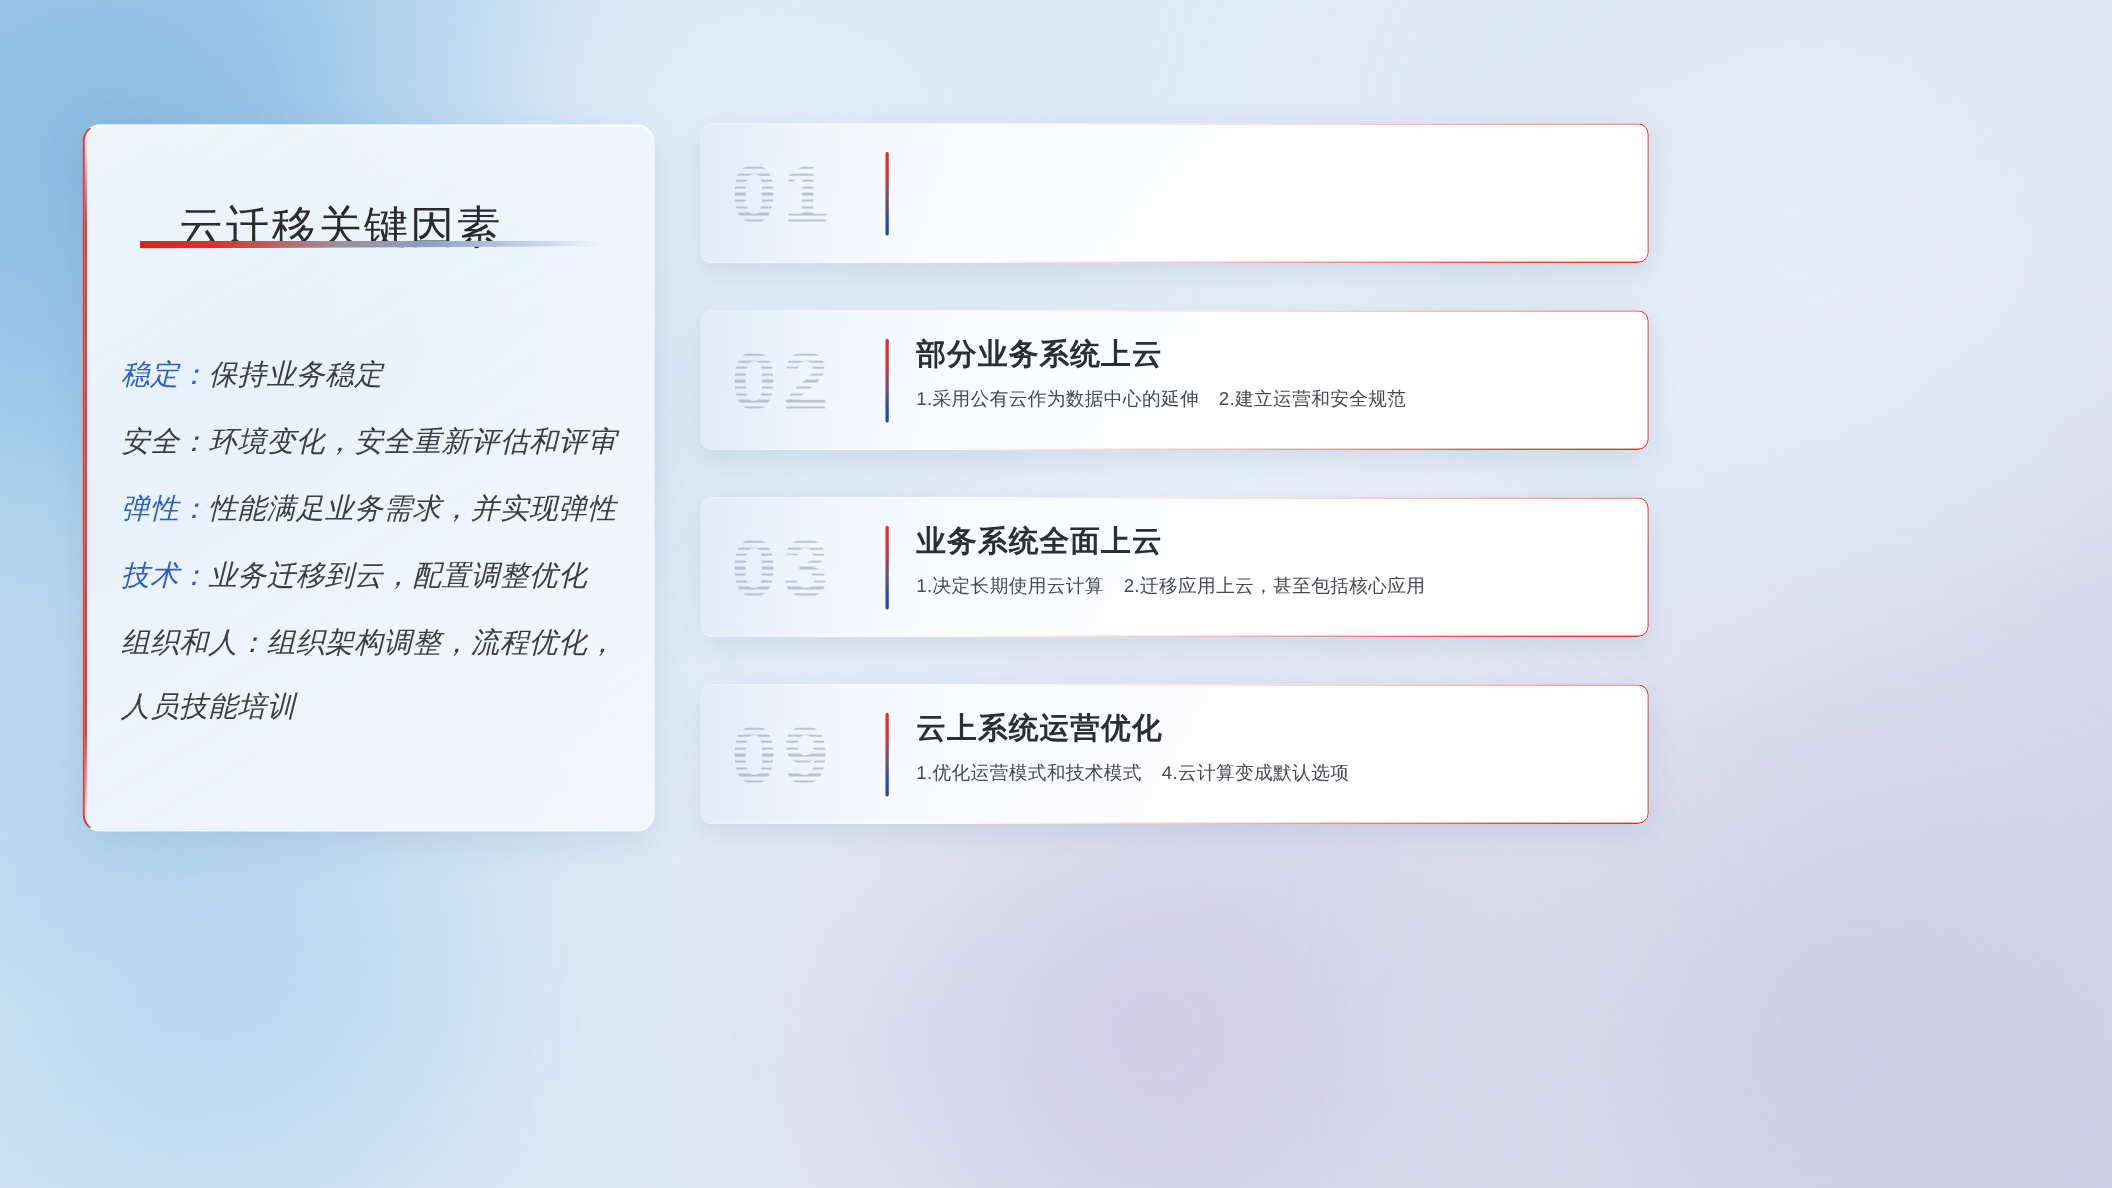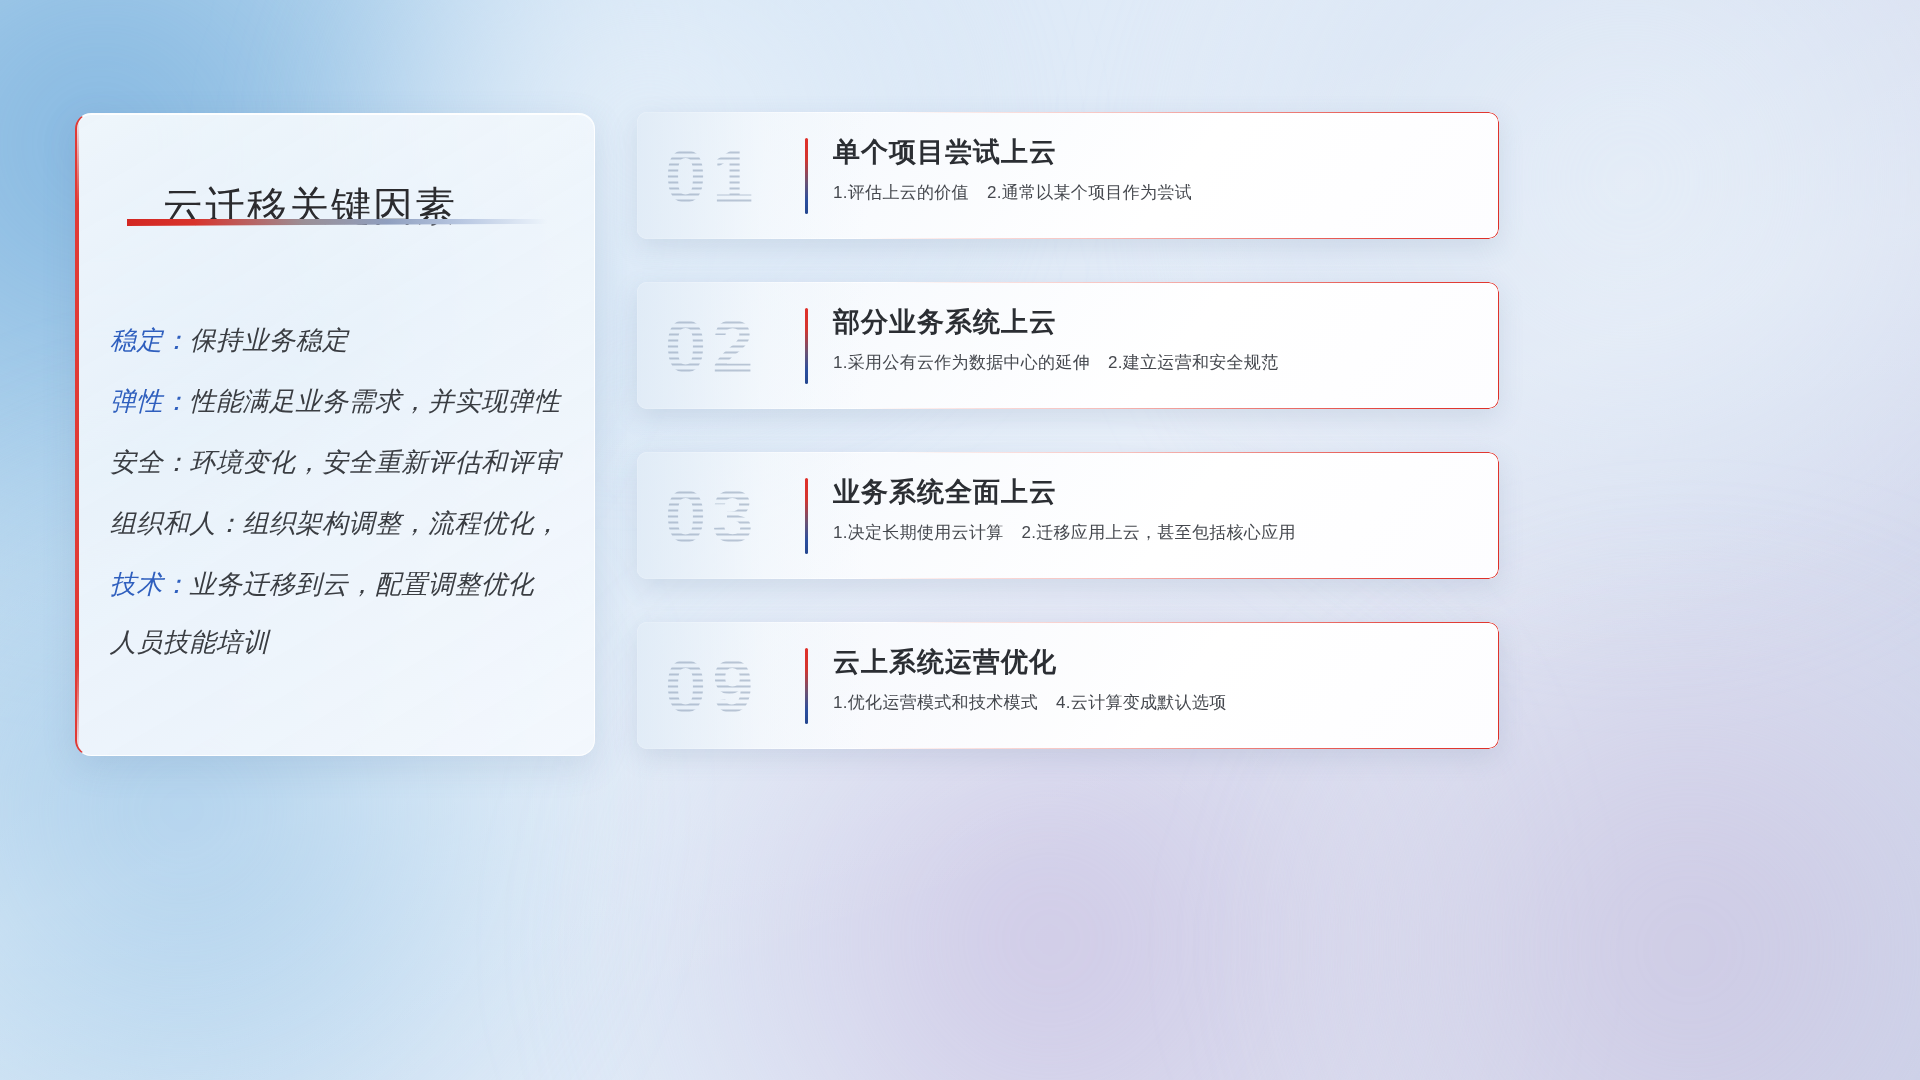--- a/index.html
+++ b/index.html
@@ -135,50 +135,44 @@
   <div class="bg-sheen"></div>
 </div>
 
 <section id="left-panel">
   <h1 class="panel-title">云迁移关键因素</h1>
   <div class="title-rule"></div>
   <div class="kf-list">
     <div class="kf-row blue">
       <span class="lbl">稳定：</span><span class="txt">保持业务稳定</span>
     </div>
+    <div class="kf-row dark">
+      <span class="lbl">安全：</span><span class="txt">环境变化，安全重新评估和评审</span>
+    </div>
     <div class="kf-row blue">
       <span class="lbl">弹性：</span><span class="txt">性能满足业务需求，并实现弹性</span>
     </div>
-    <div class="kf-row dark">
-      <span class="lbl">安全：</span><span class="txt">环境变化，安全重新评估和评审</span>
+    <div class="kf-row blue">
+      <span class="lbl">技术：</span><span class="txt">业务迁移到云，配置调整优化</span>
     </div>
     <div class="kf-row dark">
       <span class="lbl">组织和人：</span><span class="txt">组织架构调整，流程优化，</span>
     </div>
-    <div class="kf-row blue">
-      <span class="lbl">技术：</span><span class="txt">业务迁移到云，配置调整优化</span>
-    </div>
     <div class="kf-row dark cont">
       <span class="txt">人员技能培训</span>
     </div>
   </div>
 </section>
 
 <section id="cards">
 
   <article class="card">
     <div class="card-left-fade"></div>
     <div class="ghost-num"><span>01</span></div>
     <div class="accent-bar"></div>
-    <div class="card-body">
-      <div class="card-title">单个项目尝试上云</div>
-      <div class="card-sub">
-        <span>1.评估上云的价值</span><span class="gap"></span><span>2.通常以某个项目作为尝试</span>
-      </div>
-    </div>
   </article>
 
   <article class="card">
     <div class="card-left-fade"></div>
     <div class="ghost-num"><span>02</span></div>
     <div class="accent-bar"></div>
     <div class="card-body">
       <div class="card-title">部分业务系统上云</div>
       <div class="card-sub">
         <span>1.采用公有云作为数据中心的延伸</span><span class="gap"></span><span>2.建立运营和安全规范</span>

